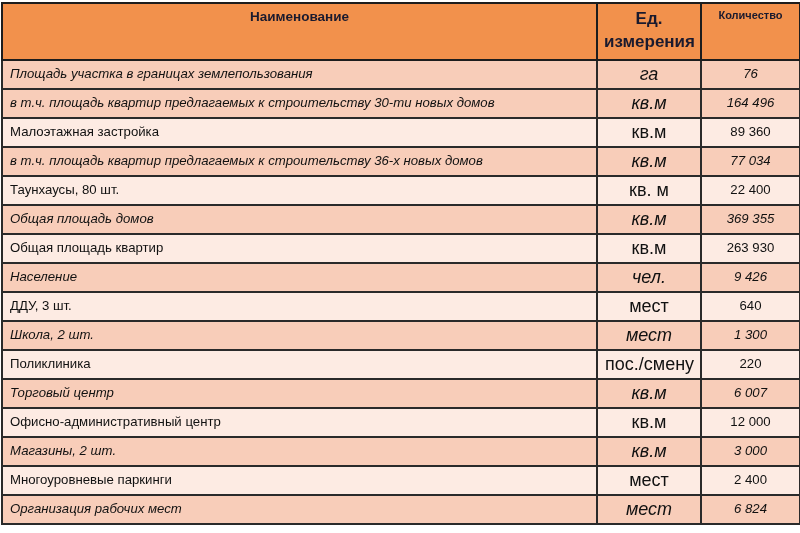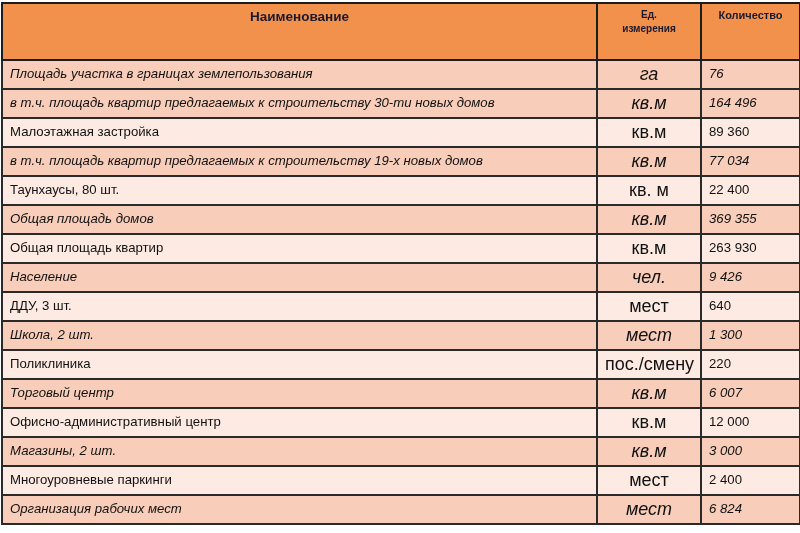--- a/index.html
+++ b/index.html
@@ -38,37 +38,37 @@
     height: 57px;
     padding: 4px 6px 0 6px;
     border: 2px solid #1d1d1d;
     vertical-align: top;
     line-height: 1.35;
     text-align: center;
     box-sizing: border-box;
     margin-top: 17px;
   }
   thead th.h-name { font-size: 13.5px; }
-  thead th.h-unit { font-size: 10px; }
+  thead th.h-unit { font-size: 17px; }
   thead th.h-qty  { font-size: 11px; }
 
   tbody td {
     height: 29px;
     border: 2px solid #2a2a2a;
     font-size: 13.2px;
     color: #111111;
     padding: 0 7px;
     line-height: 1.1;
     box-sizing: border-box;
     white-space: nowrap;
     overflow: hidden;
   }
   tbody td.name { text-align: left; }
   tbody td.unit { text-align: center; font-size: 18px; }
-  tbody td.qty  { font-size: 13.2px; margin-top: 16px; }
+  tbody td.qty  { text-align: center; font-size: 13.2px; margin-top: 16px; }
 
   tbody tr.odd  td { background: #F8CDB9; font-style: italic; }
   tbody tr.even td { background: #FDEBE3; }
 </style>
 </head>
 <body>
 
 <div class="sheet">
   <table class="spec">
     <colgroup>
@@ -96,21 +96,21 @@
           <td class="name">в т.ч. площадь квартир предлагаемых к строительству 30-ти новых домов</td>
           <td class="unit">кв.м</td>
           <td class="qty">164 496</td>
         </tr>
         <tr class="even">
           <td class="name">Малоэтажная застройка</td>
           <td class="unit">кв.м</td>
           <td class="qty">89 360</td>
         </tr>
         <tr class="odd">
-          <td class="name">в т.ч. площадь квартир предлагаемых к строительству  19-х новых домов</td>
+          <td class="name">в т.ч. площадь квартир предлагаемых к строительству  36-х новых домов</td>
           <td class="unit">кв.м</td>
           <td class="qty">77 034</td>
         </tr>
         <tr class="even">
           <td class="name">Таунхаусы, 80 шт.</td>
           <td class="unit">кв. м</td>
           <td class="qty">22 400</td>
         </tr>
         <tr class="odd">
           <td class="name">Общая площадь домов</td>

